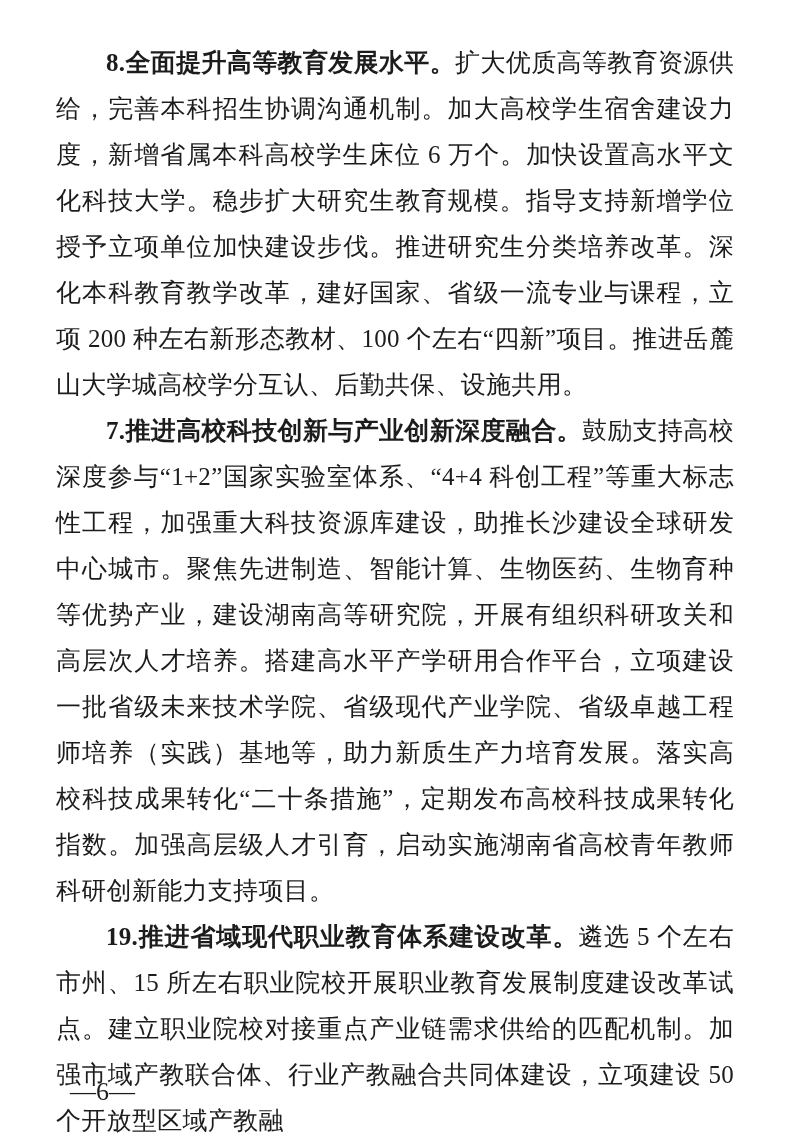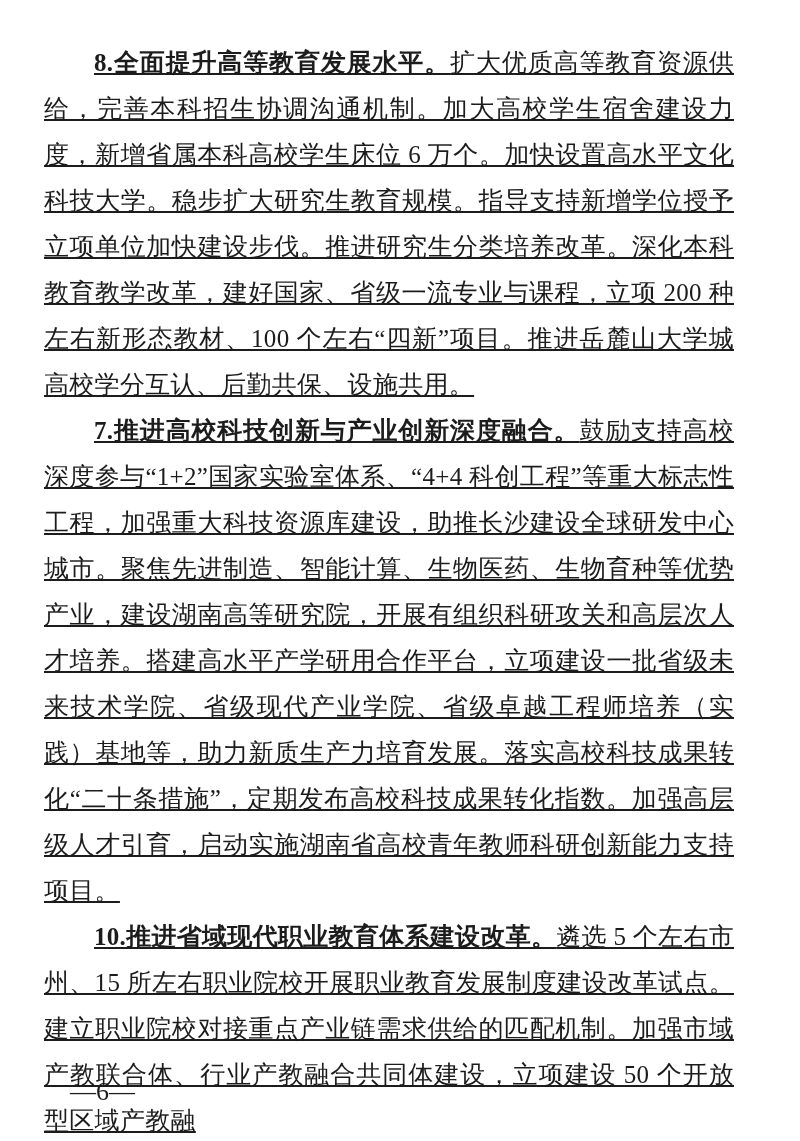--- a/index.html
+++ b/index.html
@@ -5,24 +5,23 @@
     * { margin: 0; padding: 0; box-sizing: border-box; }
     html, body {
       background: #ffffff;
       font-family: "Liberation Serif", "DejaVu Serif", serif;
     }
     .page {
       position: relative;
       width: 780px;
       height: 1141px;
       background: #ffffff;
-      padding: 40px 46px 0 44px;
+      padding: 40px 46px 0 56px;
       overflow: hidden;
       color: #1c1c1c;
-      text-decoration: underline;
     }
     .doc-body p.para {
       font-size: 25px;
       line-height: 46px;
       text-align: justify;
       text-justify: inter-ideograph;
       text-indent: 2em;
       letter-spacing: 0.3px;
       color: #1c1c1c;
     }
@@ -42,18 +41,18 @@
 </head>
 <body>
 
 <div class="page">
   <div class="doc-body">
 
     <p class="para"><span class="lead">8.全面提升高等教育发展水平。</span><span>扩大优质高等教育资源供给，完善本科招生协调沟通机制。加大高校学生宿舍建设力度，新增省属本科高校学生床位 6 万个。加快设置高水平文化科技大学。稳步扩大研究生教育规模。指导支持新增学位授予立项单位加快建设步伐。推进研究生分类培养改革。深化本科教育教学改革，建好国家、省级一流专业与课程，立项 200 种左右新形态教材、100 个左右“四新”项目。推进岳麓山大学城高校学分互认、后勤共保、设施共用。</span></p>
 
     <p class="para"><span class="lead">7.推进高校科技创新与产业创新深度融合。</span><span>鼓励支持高校深度参与“1+2”国家实验室体系、“4+4 科创工程”等重大标志性工程，加强重大科技资源库建设，助推长沙建设全球研发中心城市。聚焦先进制造、智能计算、生物医药、生物育种等优势产业，建设湖南高等研究院，开展有组织科研攻关和高层次人才培养。搭建高水平产学研用合作平台，立项建设一批省级未来技术学院、省级现代产业学院、省级卓越工程师培养（实践）基地等，助力新质生产力培育发展。落实高校科技成果转化“二十条措施”，定期发布高校科技成果转化指数。加强高层级人才引育，启动实施湖南省高校青年教师科研创新能力支持项目。</span></p>
 
-    <p class="para"><span class="lead">10.推进省域现代职业教育体系建设改革。</span><span>遴选 5 个左右市州、15 所左右职业院校开展职业教育发展制度建设改革试点。建立职业院校对接重点产业链需求供给的匹配机制。加强市域产教联合体、行业产教融合共同体建设，立项建设 50 个开放型区域产教融</span></p>
+    <p class="para"><span class="lead">19.推进省域现代职业教育体系建设改革。</span><span>遴选 5 个左右市州、15 所左右职业院校开展职业教育发展制度建设改革试点。建立职业院校对接重点产业链需求供给的匹配机制。加强市域产教联合体、行业产教融合共同体建设，立项建设 50 个开放型区域产教融</span></p>
 
   </div>
 
   <div class="page-number">—6—</div>
 </div>
 
 </body></html>

